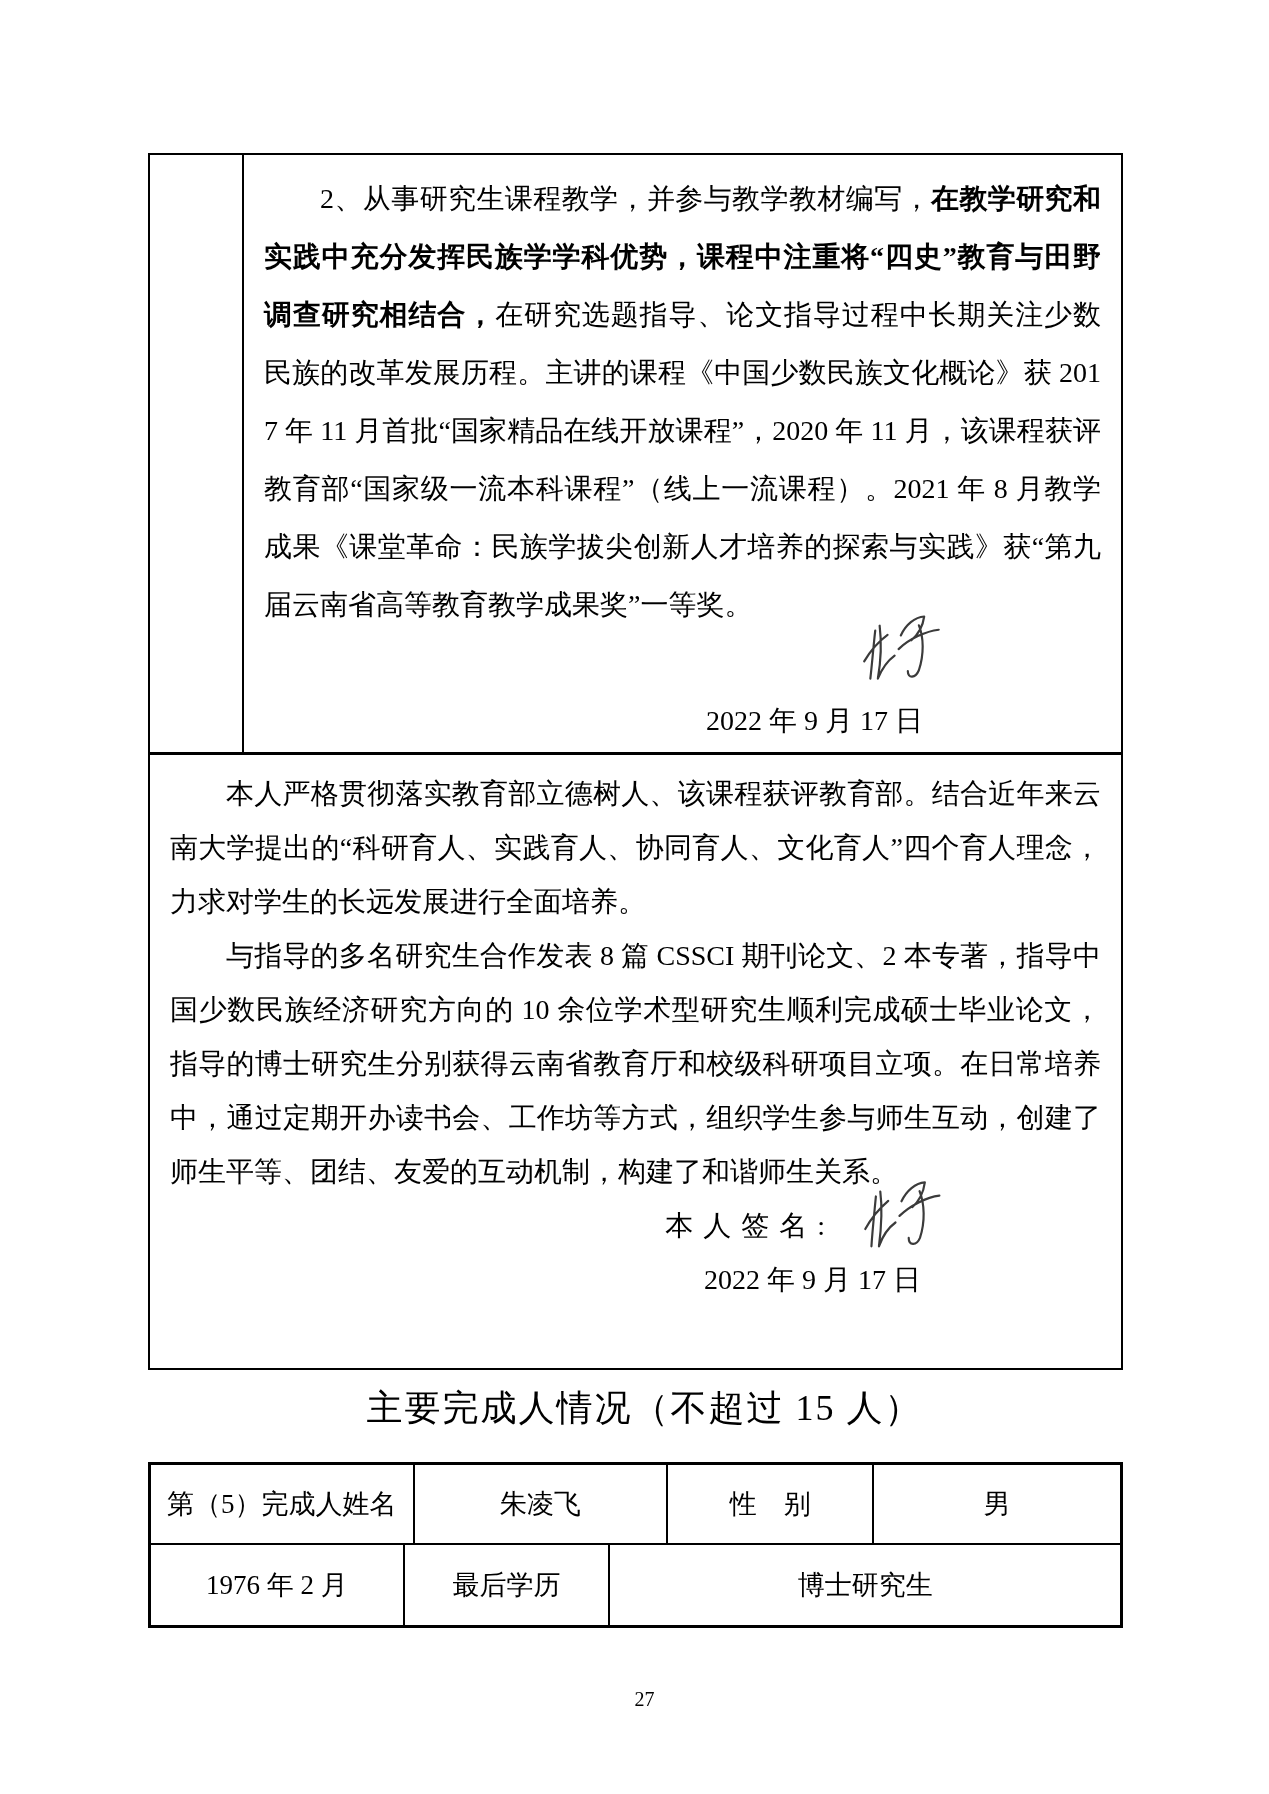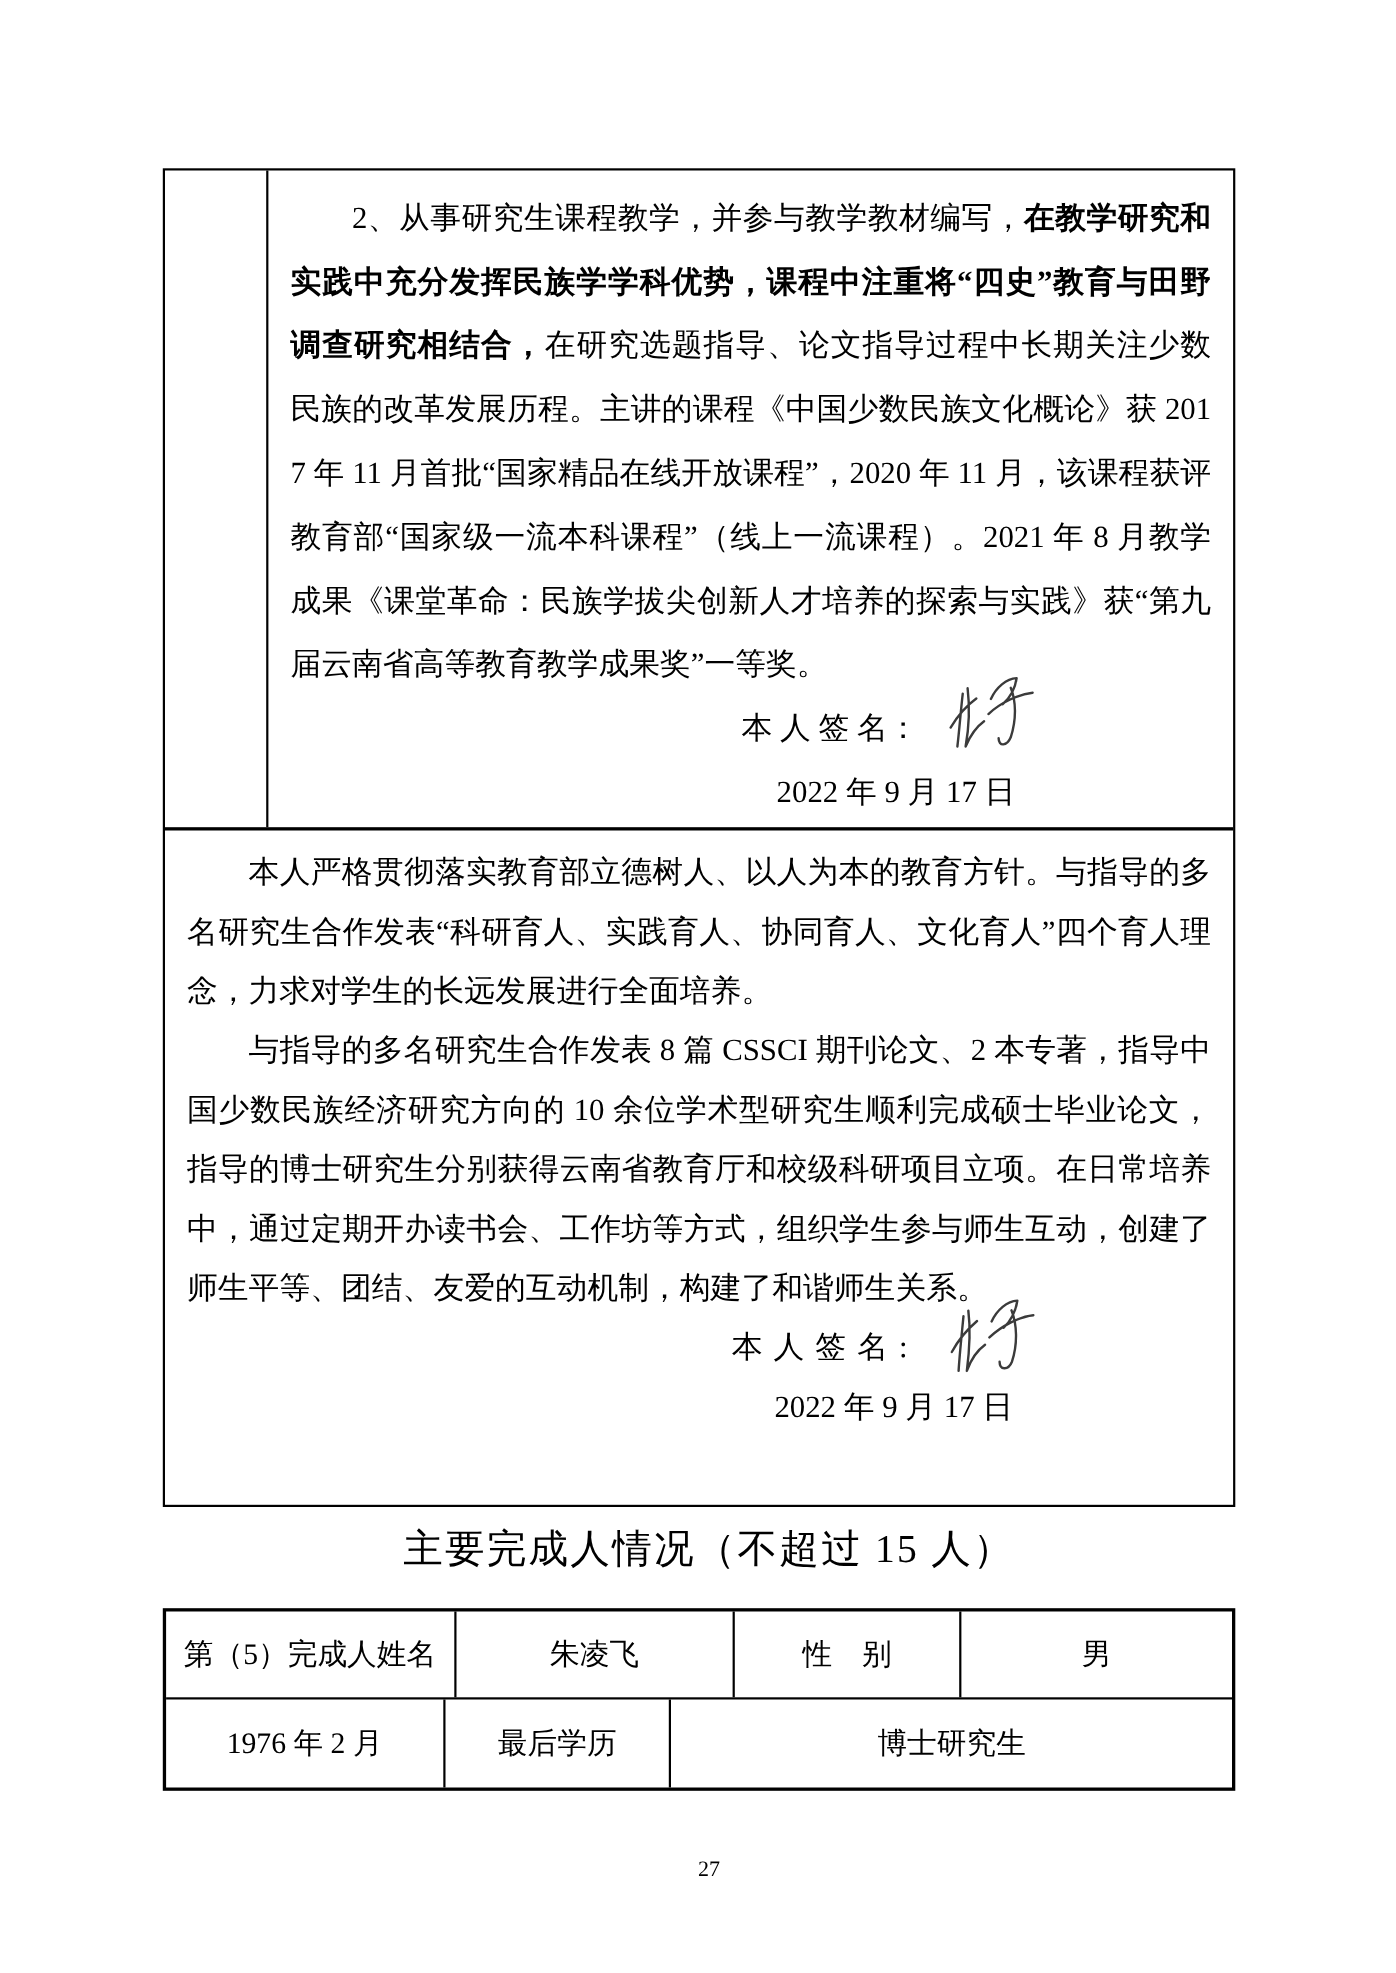--- a/index.html
+++ b/index.html
@@ -93,40 +93,39 @@
 <div class="page">
 
   <div class="main-table">
 
     <div class="mt-row1">
       <div class="label-col"></div>
       <div class="content-col">
         <p class="body-text s1"><span>2、从事研究生课程教学，并参与教学教材编写，</span><span class="b">在教学研究和实践中充分发挥民族学学科优势，课程中注重将“四史”教育与田野调查研究相结合，</span><span>在研究选题指导、论文指导过程中长期关注少数民族的改革发展历程。主讲的课程《中国少数民族文化概论》获 2017 年 11 月首批“国家精品在线开放课程”，2020 年 11 月，该课程获评教育部“国家级一流本科课程”（线上一流课程）。2021 年 8 月教学成果《课堂革命：民族学拔尖创新人才培养的探索与实践》获“第九届云南省高等教育教学成果奖”一等奖。</span></p>
 
         <div class="sig-row s1">
-          <span class="sig-label">本 人 签 名：</span>
           <span class="sig-scribble" style="bottom:6px;">
             
             <svg viewBox="0 0 110 80" xmlns="http://www.w3.org/2000/svg">
               <g stroke="#3b3b3b" stroke-width="2.4" fill="none" stroke-linecap="round" stroke-linejoin="round">
                 <path d="M30 14 C24 30 18 48 12 64 M10 44 C20 34 32 26 42 22 M36 10 C34 26 28 48 20 66 C26 58 34 50 44 46"></path>
                 <path d="M56 26 C64 16 76 10 86 12 C82 22 74 30 66 34 M50 40 C64 32 84 28 98 30 M78 20 C80 34 76 52 66 68 C60 76 52 74 54 66"></path>
               </g>
             </svg>
           </span>
         </div>
         <div class="date-row s1">
           <span>2022 年 9 月 17 日</span>
         </div>
       </div>
     </div>
 
     <div class="mt-row2">
       <div class="content-col">
-        <p class="body-text s2">本人严格贯彻落实教育部立德树人、以人为本的教育方针。与指导的多名研究生合作发表“科研育人、实践育人、协同育人、文化育人”四个育人理念，力求对学生的长远发展进行全面培养。</p>
+        <p class="body-text s2">本人严格贯彻落实教育部立德树人、该课程获评教育部。结合近年来云南大学提出的“科研育人、实践育人、协同育人、文化育人”四个育人理念，力求对学生的长远发展进行全面培养。</p>
         <p class="body-text s2">与指导的多名研究生合作发表 8 篇 CSSCI 期刊论文、2 本专著，指导中国少数民族经济研究方向的 10 余位学术型研究生顺利完成硕士毕业论文，指导的博士研究生分别获得云南省教育厅和校级科研项目立项。在日常培养中，通过定期开办读书会、工作坊等方式，组织学生参与师生互动，创建了师生平等、团结、友爱的互动机制，构建了和谐师生关系。</p>
 
         <div class="sig-row s2">
           <span class="sig-label sp2">本人签名:</span>
           <span class="sig-scribble" style="bottom:0;">
             
             <svg viewBox="0 0 110 80" xmlns="http://www.w3.org/2000/svg">
               <g stroke="#3b3b3b" stroke-width="2.4" fill="none" stroke-linecap="round" stroke-linejoin="round">
                 <path d="M31 13 C25 30 18 49 13 65 M11 45 C21 34 33 26 43 21 M37 9 C35 26 28 49 21 67 C27 58 35 50 45 46"></path>
                 <path d="M57 25 C65 15 77 9 87 11 C83 21 75 30 67 34 M51 40 C65 32 85 27 99 29 M79 19 C81 34 77 53 67 69 C61 77 53 74 55 66"></path>

